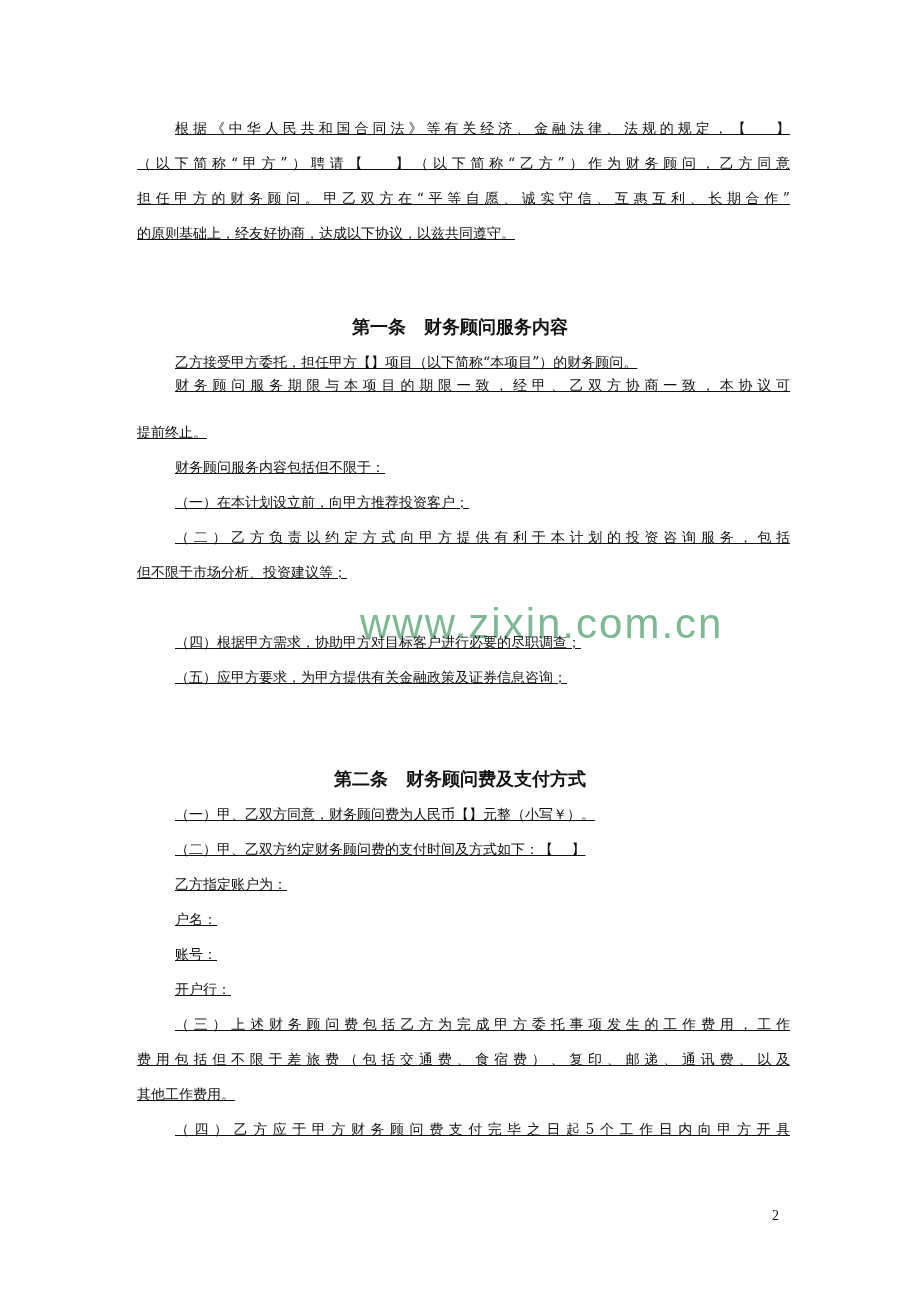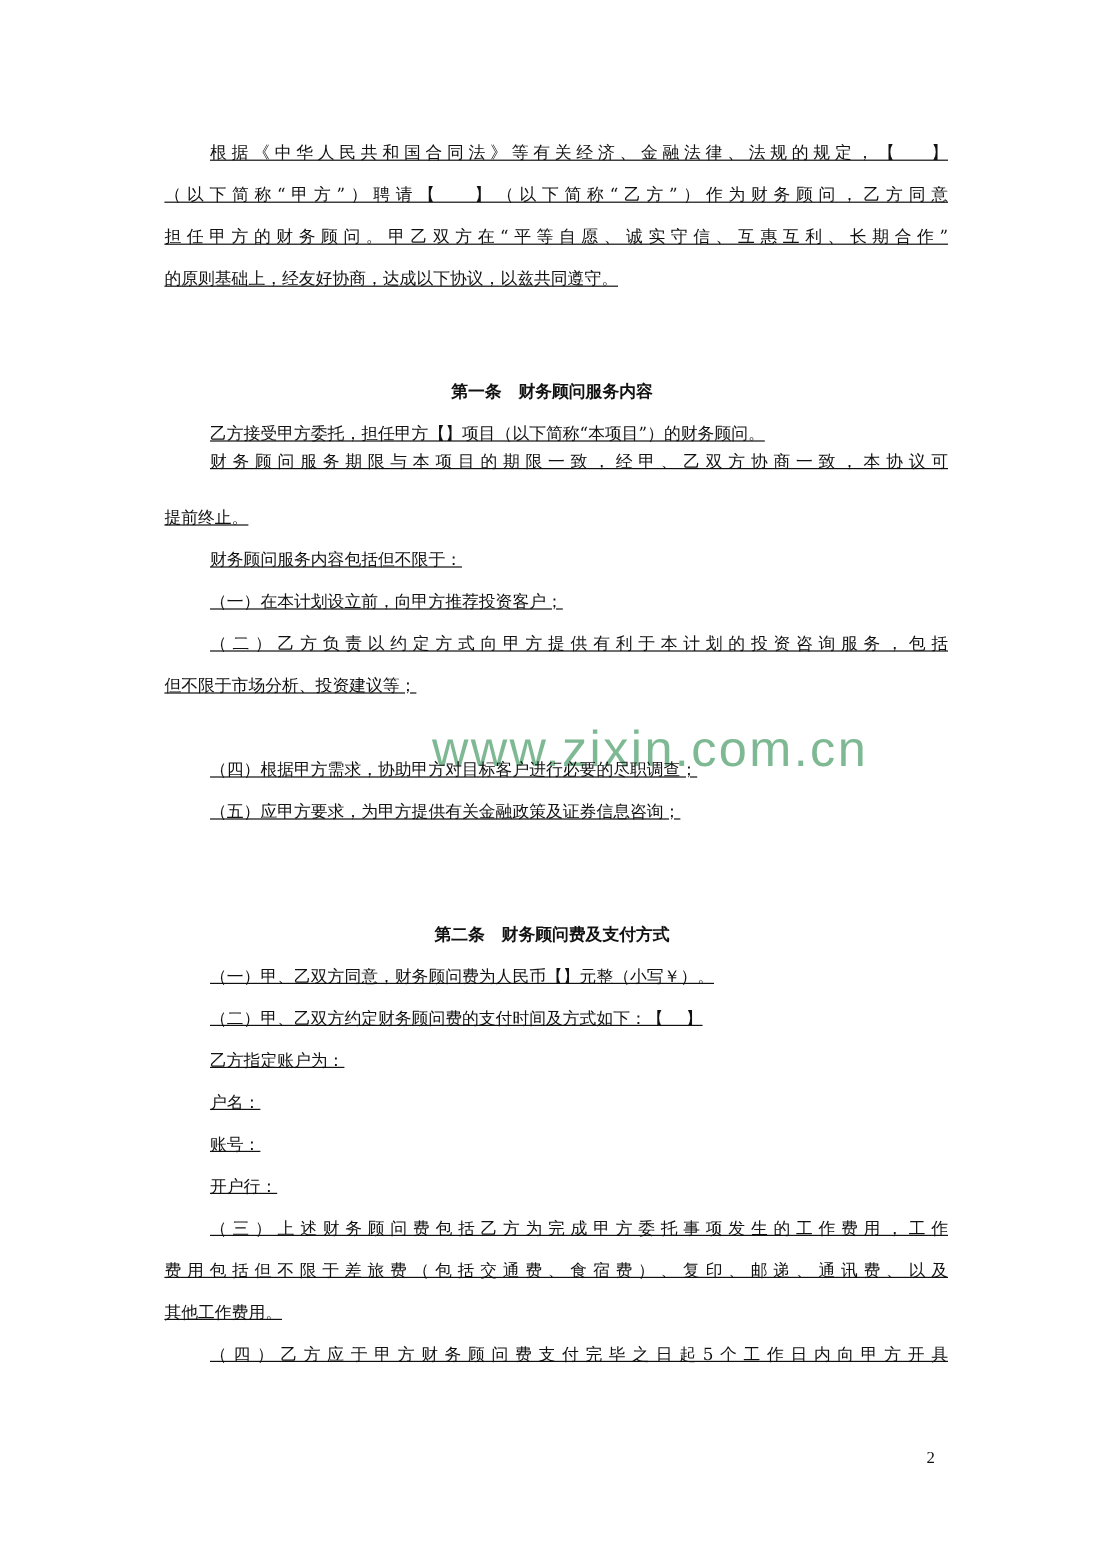--- a/index.html
+++ b/index.html
@@ -4,21 +4,21 @@
 <style>
   html, body { margin: 0; padding: 0; background: #ffffff; }
   body { width: 920px; height: 1302px; position: relative; overflow: hidden;
          font-family: "DejaVu Serif", "Liberation Serif", serif; color: #111; }
   .page { position: absolute; left: 0; top: 0; width: 920px; height: 1302px; background: #fff; }
   .line { position: absolute; left: 137px; width: 660px; font-size: 14px; line-height: 24px;
           white-space: nowrap; letter-spacing: 0px; text-decoration: underline; }
   .indent { left: 175px; }
   .justify { text-align: justify; text-align-last: justify; width: 653px; }
   .justify.indent { width: 615px; }
-  .heading { position: absolute; left: 0; width: 920px; text-align: center; font-size: 14px;
+  .heading { position: absolute; left: 0; width: 920px; text-align: center; font-size: 18px;
              font-weight: bold; line-height: 24px; white-space: pre; }
   .page-number { position: absolute; left: 772px; top: 1208px; font-size: 14px;
                  font-family: "Liberation Serif", serif; }
   .watermark { position: absolute; left: 360px; top: 600px; font-size: 42px; color: #15803d;
                font-family: "Liberation Sans", sans-serif; opacity: 0.55; letter-spacing: 2px;
                pointer-events: none; }
 </style>
 </head>
 <body>
 

